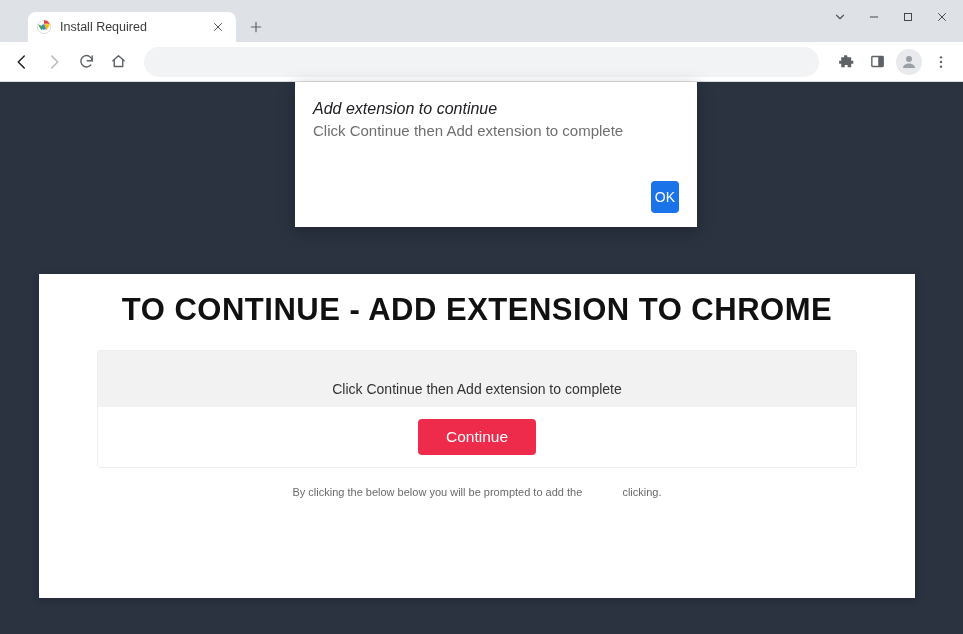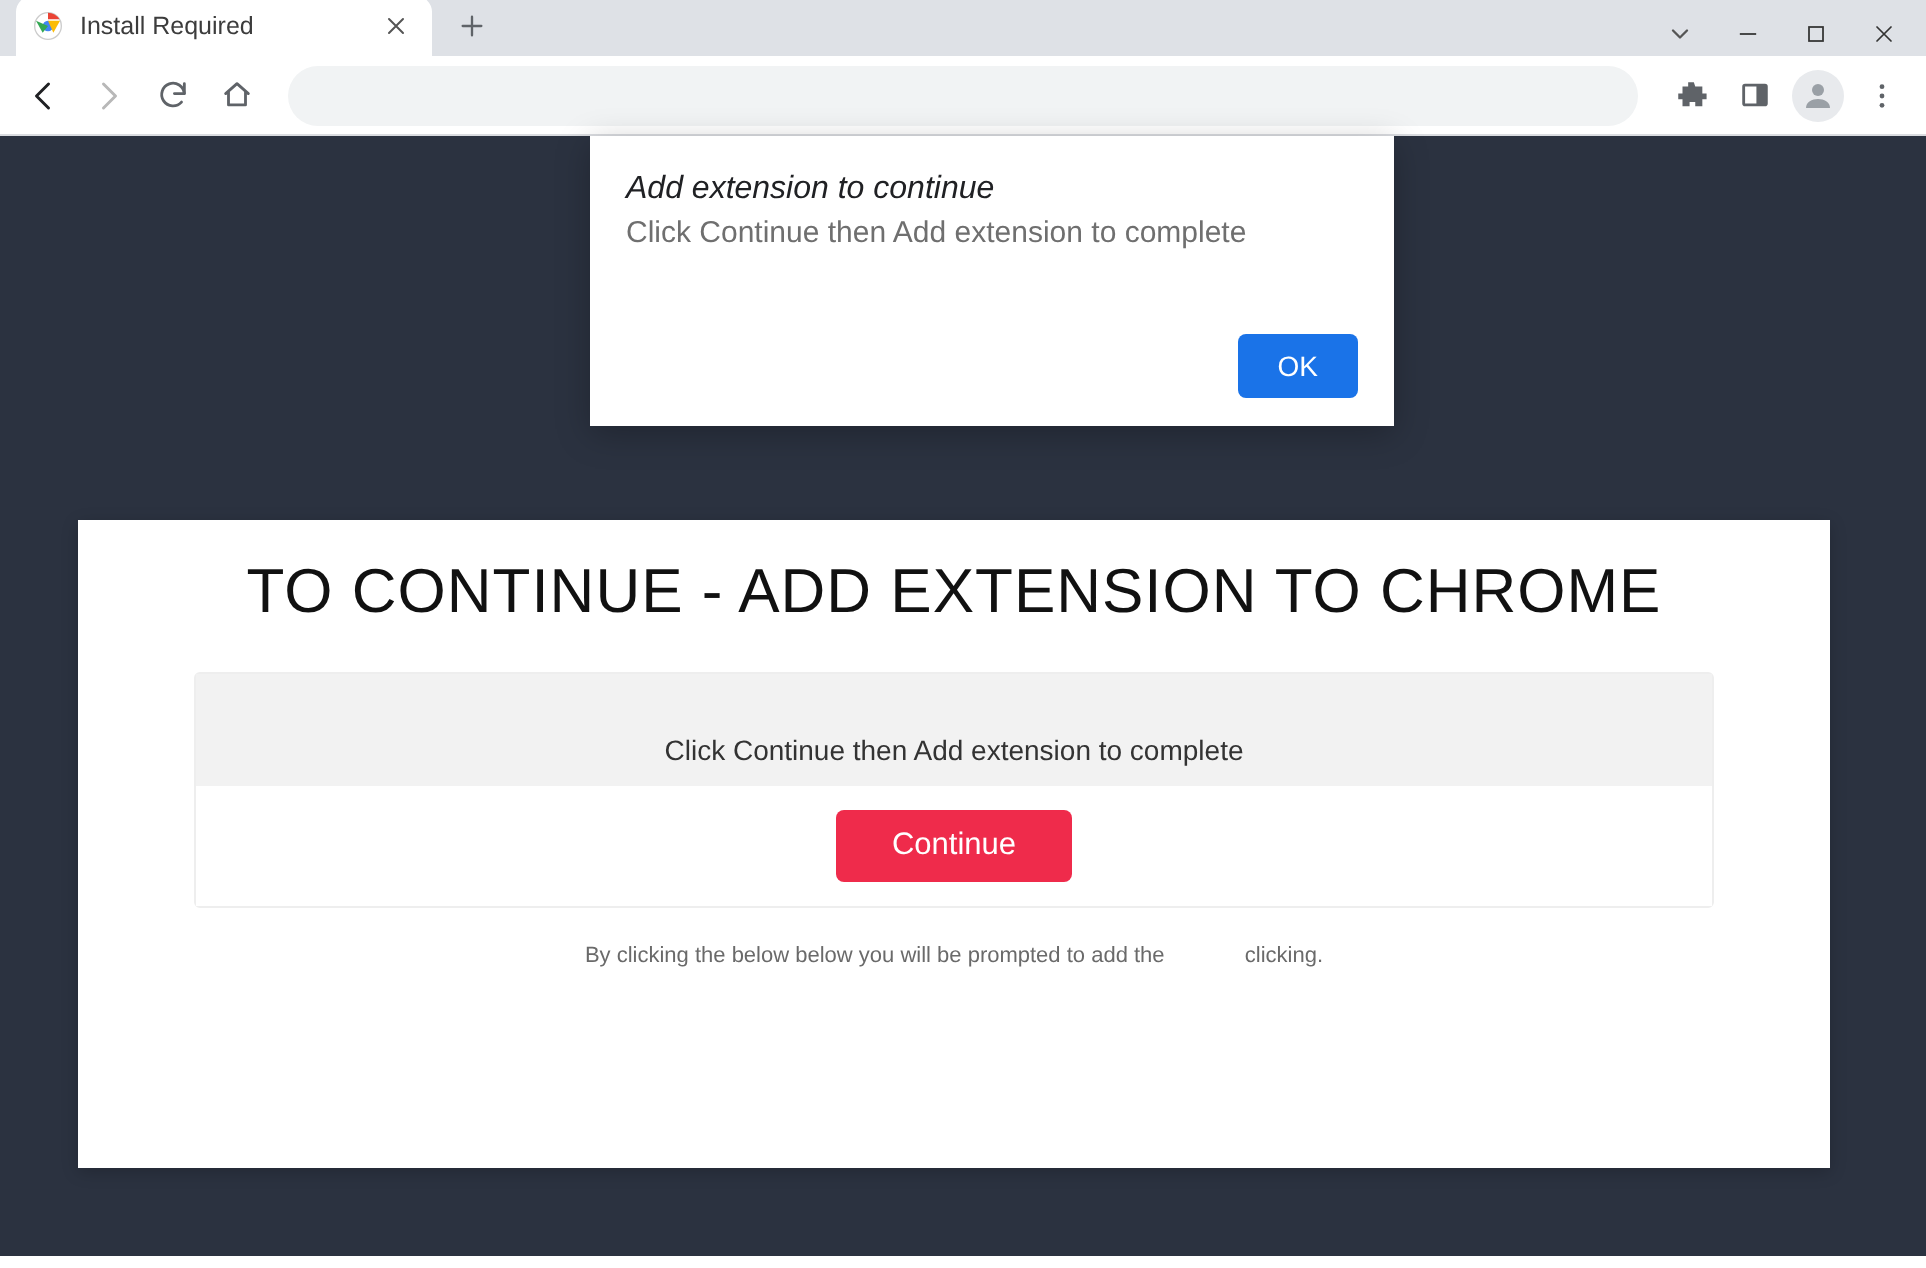--- a/index.html
+++ b/index.html
@@ -1,18 +1,18 @@
 <!DOCTYPE html>
 <html><head>
 <meta charset="utf-8">
 <style>
   * { box-sizing: border-box; margin: 0; padding: 0; }
   html, body { width: 963px; height: 634px; font-family: "Segoe UI", Arial, sans-serif; overflow: hidden; background:#fff; }
   
-  .titlebar { height: 28px; background:#dee1e6; display:flex; align-items:flex-end; position:relative; }
+  .titlebar { height: 42px; background:#dee1e6; display:flex; align-items:flex-end; position:relative;padding-left:20px; }
   .tab { margin-left:8px; height:30px; background:#fff; border-top-left-radius:8px; border-top-right-radius:8px; display:flex; align-items:center; padding:0 10px 0 8px; gap:8px; width:208px; position:relative; }
   .favicon { width:16px; height:16px; display:inline-block; }
   .tab-title { font-size:12.5px; color:#3c3c3c; flex:1; white-space:nowrap; overflow:hidden; text-overflow:ellipsis;}
   .tab-close { width:16px; height:16px; display:flex; align-items:center; justify-content:center; color:#555; cursor:pointer; font-size:14px;}
   .newtab { width:28px; height:28px; display:flex; align-items:center; justify-content:center; margin-left:6px; margin-bottom:1px; cursor:pointer; color:#444; font-size:18px; border-radius:50%; }
   .wincontrols { position:absolute; right:4px; top:0; height:34px; display:flex; align-items:center; gap:0;}
   .winbtn { width:34px; height:30px; display:flex; align-items:center; justify-content:center; color:#333; cursor:pointer;}
   .winbtn svg { width:14px; height:14px; }
   
   .toolbar { height:40px; background:#fff; border-bottom:1px solid #dadce0; display:flex; align-items:center; padding:0 8px; gap:4px;}
@@ -22,24 +22,24 @@
   .omnibox input { border:none; background:transparent; width:100%; font-size:14px; outline:none; color:#202124;}
   .ricon { width:28px; height:28px; display:flex; align-items:center; justify-content:center; border-radius:50%; cursor:pointer; color:#5f6368;}
   .avatar { width:26px; height:26px; border-radius:50%; background:#e8eaed; display:flex; align-items:center; justify-content:center;}
   
   .viewport { position:relative; height:560px; background:#2b3240; }
   
   .alertbox { position:absolute; top:0; left:295px; width:402px; background:#fff; box-shadow:0 4px 16px rgba(0,0,0,.25); padding:18px 18px 14px 18px; z-index:10;}
   .alert-title { font-size:16px; color:#202124; margin-bottom:4px;font-style:italic;}
   .alert-sub { font-size:15px; color:#6f6f6f;}
   .alert-actions { display:flex; justify-content:flex-end; margin-top:42px;}
-  .okbtn { background:#1a73e8; color:#fff; border:none; border-radius:4px; padding:8px 20px; font-size:14px; cursor:pointer;}
+  .okbtn { background:#1a73e8; color:#fff; border:none; border-radius:4px; padding:8px 4px; font-size:14px; cursor:pointer;}
   
   .page-card { position:absolute; top:192px; left:39px; right:48px; background:#fff; padding:18px 0 100px 0; box-shadow:0 2px 8px rgba(0,0,0,.2);}
-  .page-headline { font-size:31px; text-align:center; color:#111; font-weight:400; letter-spacing:.5px;}
+  .page-headline { font-size:31px; text-align:center; color:#111; font-weight:700; letter-spacing:.5px;}
   .inner-panel { margin:22px 58px 0 58px; border:1px solid #eee; border-radius:3px;}
   .panel-head { background:#f2f2f2; text-align:center; font-size:14px; color:#333; padding:30px 6px 10px 6px;}
   .panel-body { background:#fff; display:flex; justify-content:center; padding:12px 0;}
   .continue-btn { background:#ef2b4b; color:#fff; border:none; border-radius:4px; padding:9px 28px; font-size:15.5px; cursor:pointer;}
   .disclaimer { text-align:center; font-size:11px; color:#6a6a6a; margin-top:18px;}
   .disclaimer .gap { display:inline-block; width:34px;}
 </style>
 </head>
 <body>
 

